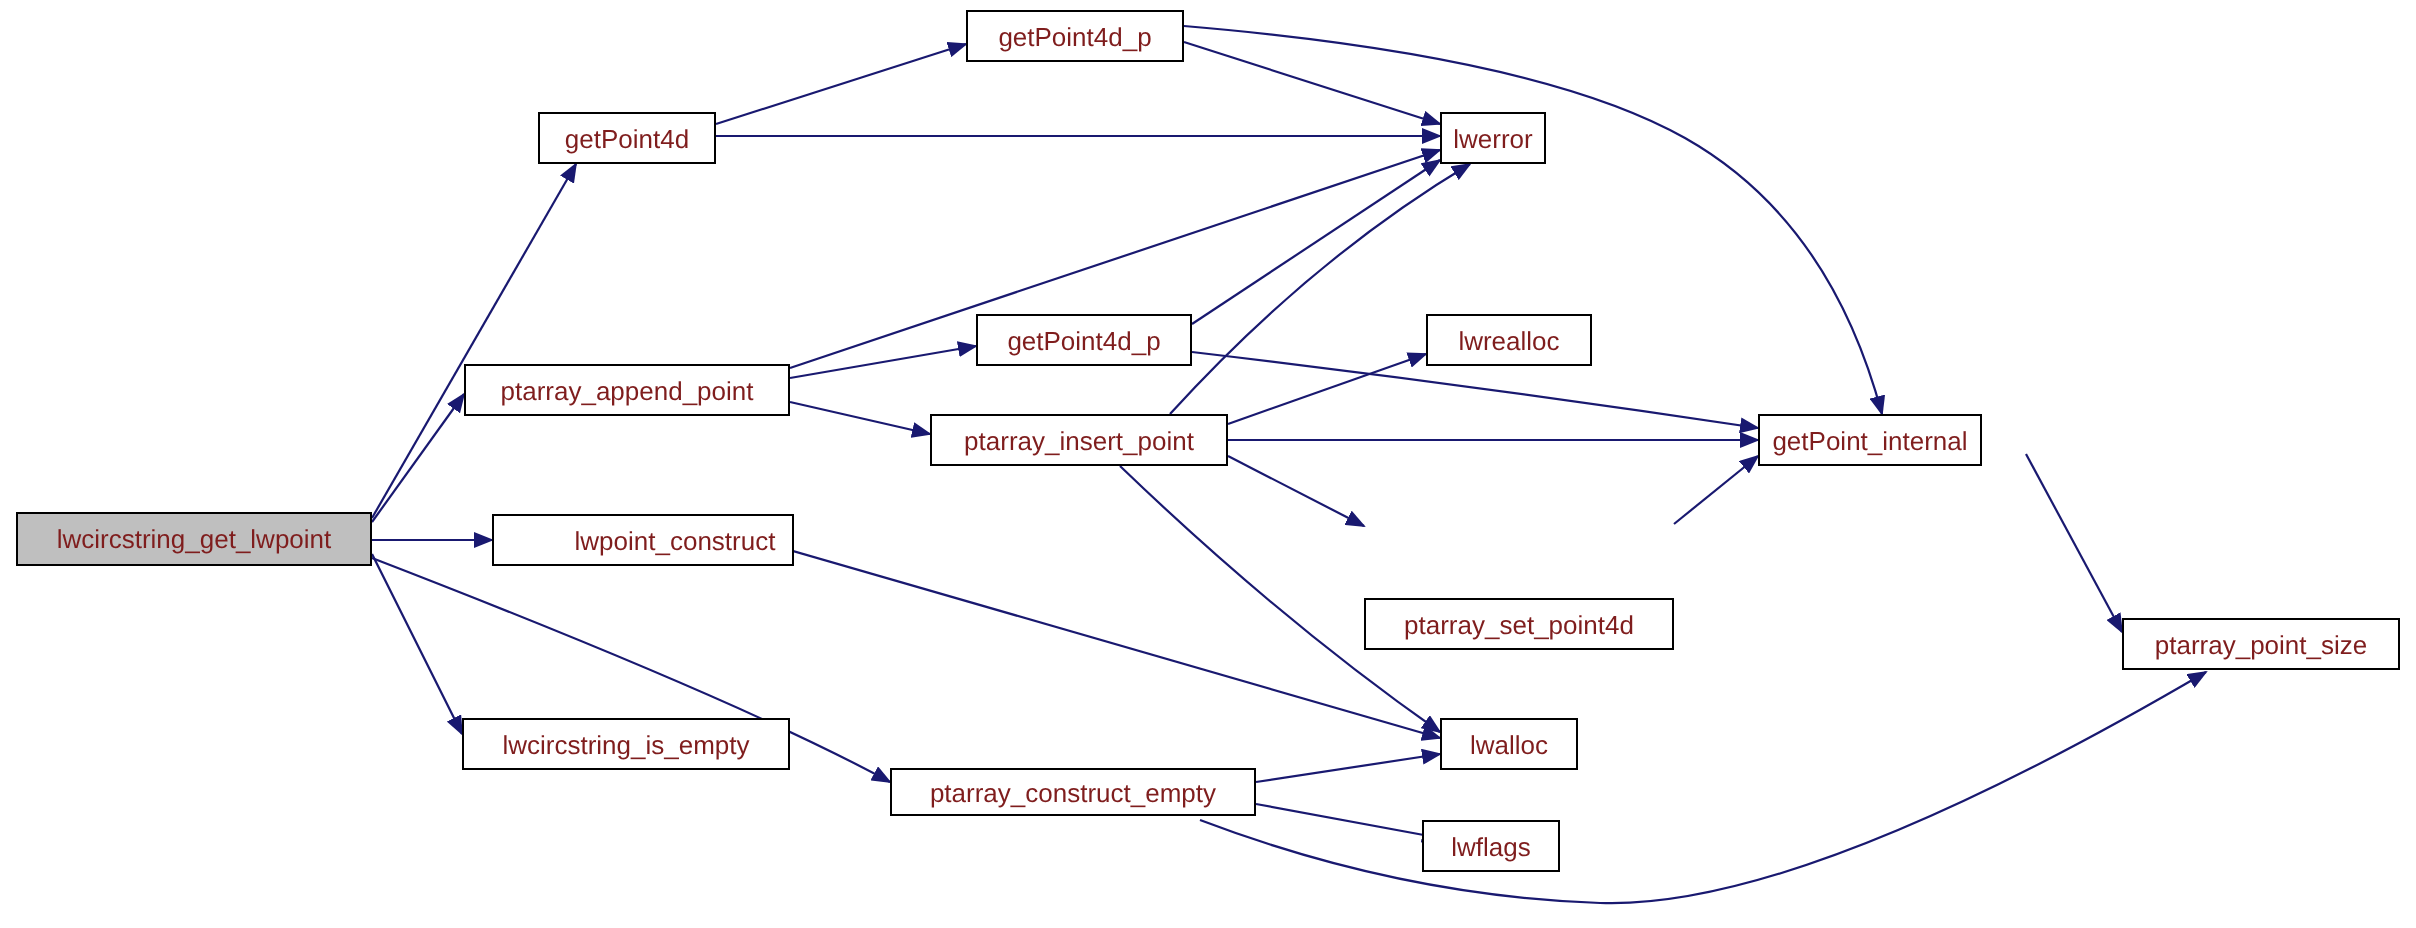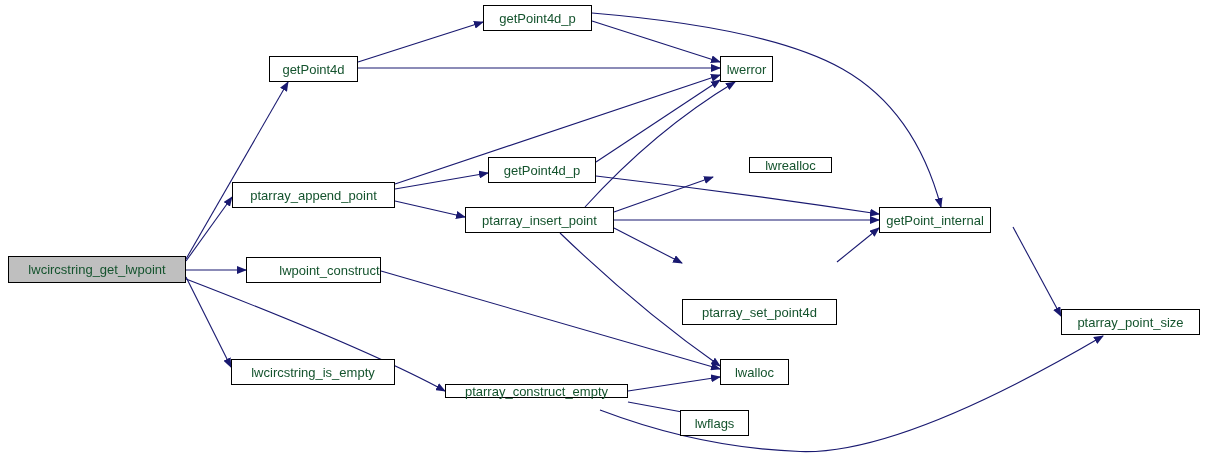--- a/index.html
+++ b/index.html
@@ -24,21 +24,21 @@
   }
   .node {
     position: absolute;
     box-sizing: border-box;
     border: 1px solid #000000;
     background: #ffffff;
     display: flex;
     align-items: center;
     justify-content: center;
     font-size: 13px;
-    color: #14532d;
+    color: #7f1d1d;
     white-space: nowrap;
     cursor: pointer;
     line-height: 1;
   }
   .node.root {
     background: #bfbfbf;
     cursor: default;
   }
 </style>
 </head>
@@ -75,24 +75,24 @@
       <path d="M 381 271 L 720 369" fill="none" stroke="#191970" stroke-width="1.1" marker-end="url(#arrow)"></path>
       <path d="M 628 391 L 720 377" fill="none" stroke="#191970" stroke-width="1.1" marker-end="url(#arrow)"></path>
       <path d="M 628 402 L 720 419" fill="none" stroke="#191970" stroke-width="1.1" marker-end="url(#arrow)"></path>
       <path d="M 600 410 Q 700 448 800 451.5 Q 900 455 1103 336" fill="none" stroke="#191970" stroke-width="1.1" marker-end="url(#arrow)"></path>
     </svg>
 <div class="node root" style="left: 8px; top: 256px; width: 178px; height: 27px;">lwcircstring_get_lwpoint</div>
     <div class="node" style="left: 269px; top: 56px; width: 89px; height: 26px;">getPoint4d</div>
     <div class="node" style="left: 483px; top: 5px; width: 109px; height: 26px;">getPoint4d_p</div>
     <div class="node" style="left: 720px; top: 56px; width: 53px; height: 26px;">lwerror</div>
     <div class="node" style="left: 488px; top: 157px; width: 108px; height: 26px;">getPoint4d_p</div>
-    <div class="node" style="left: 713px; top: 157px; width: 83px; height: 16px; margin-left: 36px;">lwrealloc</div>
+    <div class="node" style="left: 713px; top: 157px; width: 83px; height: 26px;">lwrealloc</div>
     <div class="node" style="left: 232px; top: 182px; width: 163px; height: 26px;">ptarray_append_point</div>
     <div class="node" style="left: 465px; top: 207px; width: 149px; height: 26px;">ptarray_insert_point</div>
     <div class="node" style="left: 879px; top: 207px; width: 112px; height: 26px;">getPoint_internal</div>
     <div class="node" style="left: 682px; top: 256px; width: 155px; height: 26px; margin-top: 43px;">ptarray_set_point4d</div>
-    <div class="node" style="left: 246px; top: 257px; width: 135px; height: 26px; padding-left: 32px;">lwpoint_construct</div>
+    <div class="node" style="left: 246px; top: 257px; width: 151px; height: 26px; padding-left: 32px;">lwpoint_construct</div>
     <div class="node" style="left: 231px; top: 359px; width: 164px; height: 26px;">lwcircstring_is_empty</div>
     <div class="node" style="left: 1061px; top: 309px; width: 139px; height: 26px;">ptarray_point_size</div>
-    <div class="node" style="left: 445px; top: 384px; width: 183px; height: 14px;">ptarray_construct_empty</div>
+    <div class="node" style="left: 445px; top: 384px; width: 183px; height: 24px;">ptarray_construct_empty</div>
     <div class="node" style="left: 720px; top: 359px; width: 69px; height: 26px;">lwalloc</div>
-    <div class="node" style="left: 680px; top: 410px; width: 69px; height: 26px;">lwflags</div>
+    <div class="node" style="left: 711px; top: 410px; width: 69px; height: 26px;">lwflags</div>
   </div>
 
 </body></html>

